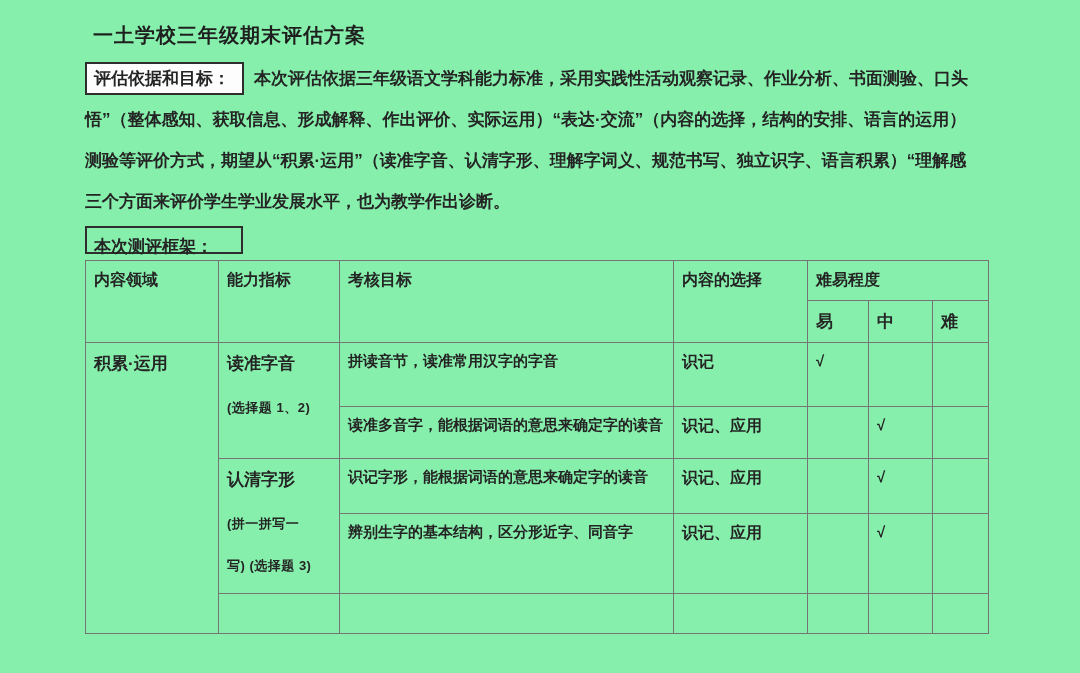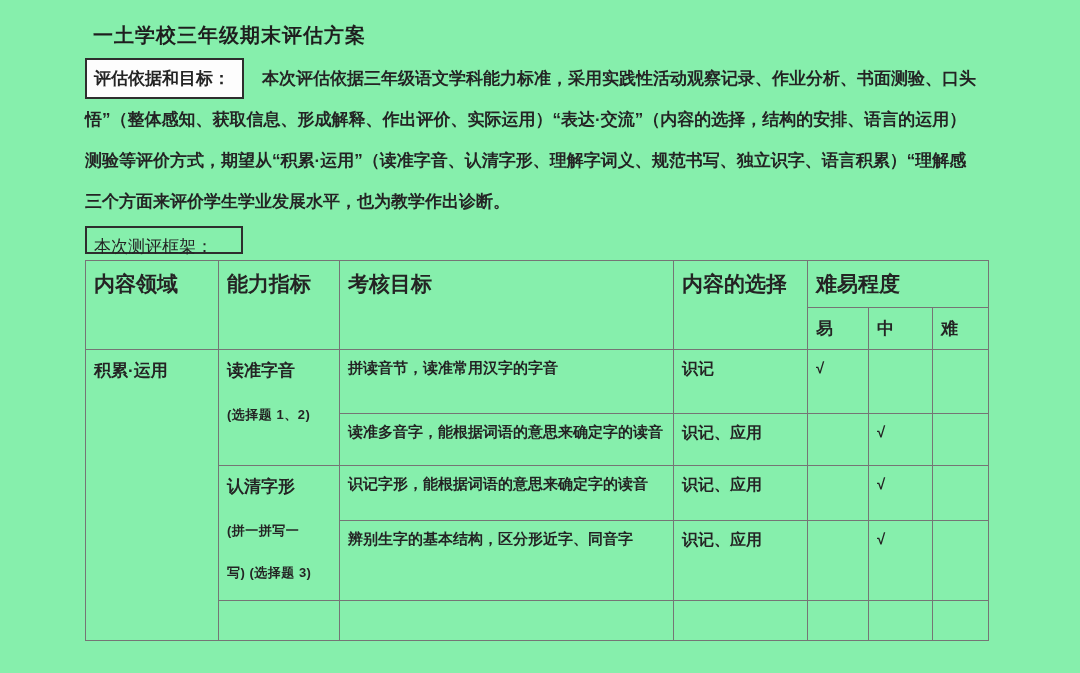--- a/index.html
+++ b/index.html
@@ -18,47 +18,47 @@
     font-size:20px; font-weight:700; color:#1e1e1e; letter-spacing:1px;
   }
   .intro {
     position:absolute; left:85px; top:58px; width:930px;
     font-size:17px; font-weight:700; color:#242424;
   }
   .intro-line { height:41px; display:flex; align-items:center; white-space:nowrap; }
   .label-box {
     display:inline-flex; align-items:center;
     border:2px solid #2e2e2e; background:#fdfdfd;
-    height:41px; padding:0 12px 0 7px; margin-right:18px;
+    height:33px; padding:0 12px 0 7px; margin-right:10px;
     font-size:17px; font-weight:700; flex:0 0 auto;
   }
   .framework-box {
     position:absolute; left:85px; top:226px;
     display:inline-flex; align-items:center;
     border:2px solid #2e2e2e; height:28px; padding:12px 28px 0 7px;
-    font-size:17px; font-weight:400; color:#242424;
+    font-size:17px; font-weight:700; color:#242424;
   }
   table.assess {
     position:absolute; left:85px; top:260px;
     border-collapse:collapse; table-layout:fixed; width:903px;
   }
   table.assess th, table.assess td {
     border:1px solid #757575;
     font-weight:700; color:#242424;
     vertical-align:top; text-align:left;
     padding:9px 8px; overflow:hidden;
   }
   tr.hr1 { height:40px; }
   tr.hr2 { height:42px; }
   tr.r1 { height:64px; }
   tr.r2 { height:52px; }
   tr.r3 { height:55px; }
   tr.r4 { height:80px; }
   tr.r5 { height:40px; }
-  th.h  { font-size:21px; padding-top:11px;font-family:Liberation Mono, monospace; }
+  th.h  { font-size:16px; padding-top:11px;font-family:Liberation Mono, monospace; }
   th.h-target { padding-left:36px; }
   th.h-sub { text-align:center; vertical-align:middle; font-size:17px; padding:0; }
   td.c-area { vertical-align:middle; font-size:17px; padding-left:13px; }
   td.ability { vertical-align:middle; padding-left:10px; }
   .ab-title { font-size:17px; }
   .ab-note  { font-size:13px; margin-top:24px; letter-spacing:0.5px; }
   td.target { font-size:15px; padding-top:10px; }
   td.cog    { font-size:16px; padding-top:11px; }
   td.diff   { font-weight:400; font-size:15px; color:#3a3a3a; padding:8px 0 0 10px; }
 </style>

